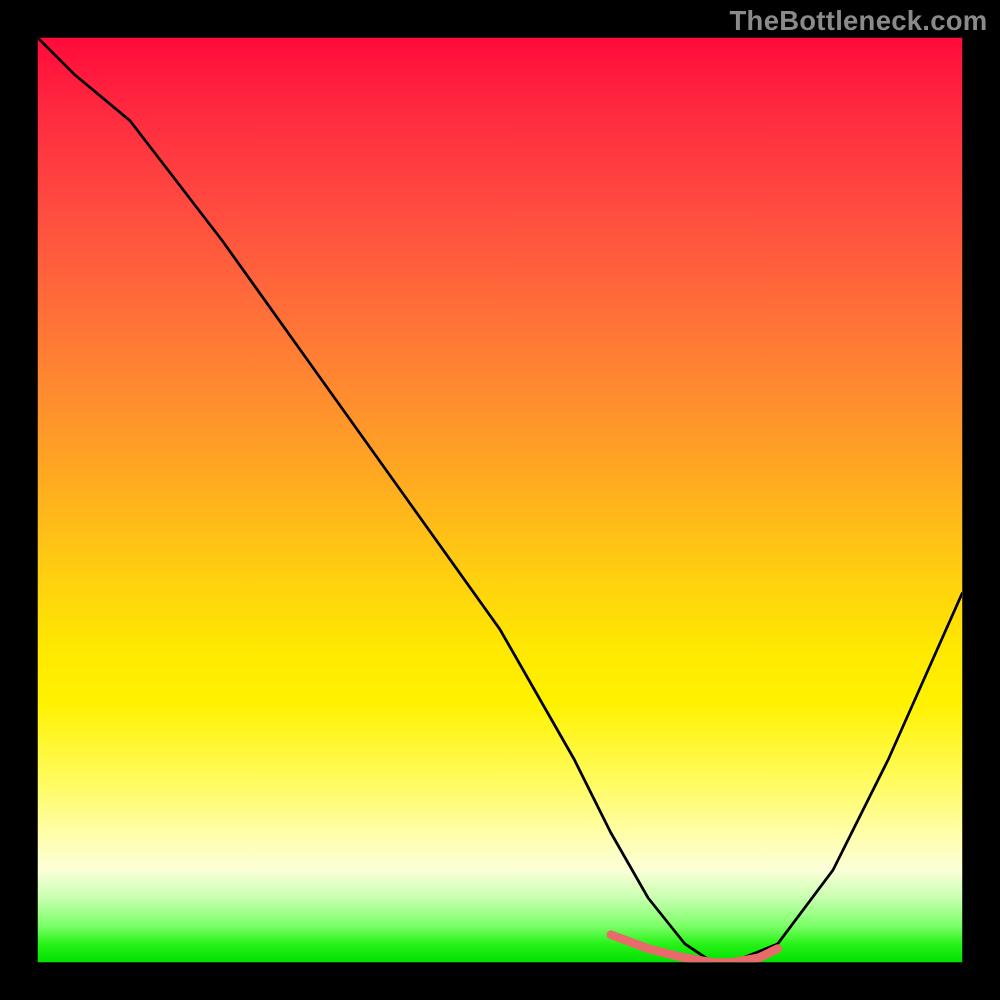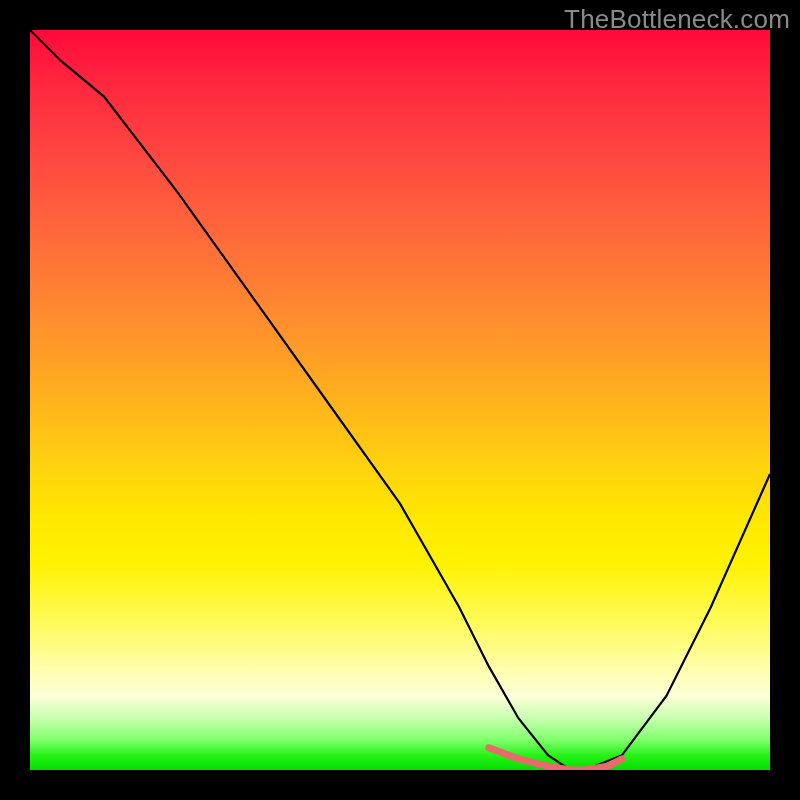--- a/index.html
+++ b/index.html
@@ -57,23 +57,23 @@
   .valley {
     
     position: absolute;
     inset: 0;
   }
   .watermark {
     position: absolute;
     top: 4px;
     right: 10px;
     color: #8a8a8a;
-    font-size: 26px;
+    font-size: 22px;
     letter-spacing: 0.2px;
-    font-weight: 400;
+    font-weight: 700;
   }
 </style>
 </head>
 <body>
 
 <div class="frame">
 
   <div class="plot-area">
     <div class="gradient"></div>
 

